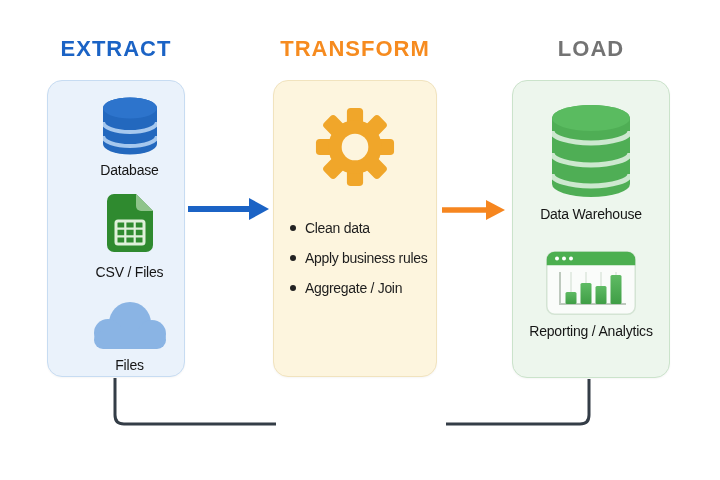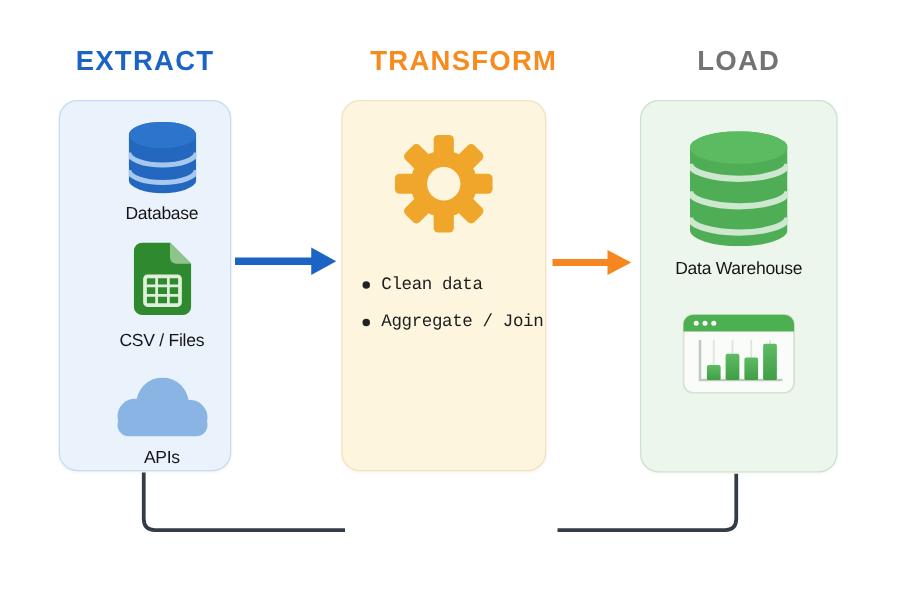--- a/index.html
+++ b/index.html
@@ -5,21 +5,21 @@
   html,body{margin:0;padding:0;background:#ffffff;}
   .canvas{
     position:relative;width:687px;height:480px;background:#ffffff;overflow:hidden;
     font-family:"Liberation Sans","DejaVu Sans",sans-serif;
   }
   .col-title{
     position:absolute;top:36px;height:26px;line-height:26px;
     font-size:22px;font-weight:700;letter-spacing:1px;text-align:center;
   }
   .title-extract{left:47px;width:138px;color:#1B63C5;}
-  .title-transform{left:273px;width:164px;color:#F68B1F;margin-left:16px;}
+  .title-transform{left:273px;width:164px;color:#F68B1F;}
   .title-load{left:512px;width:158px;color:#737373;}
 
   .card{
     position:absolute;top:80px;box-sizing:border-box;border-radius:15px;
     display:flex;flex-direction:column;align-items:center;
     box-shadow:0 1px 2px rgba(0,0,0,0.04);
   }
   .card-extract{left:47px;width:138px;height:297px;background:#EAF2FB;border:1.5px solid #C7DCF2;padding-left:27px;}
   .card-transform{left:273px;width:164px;height:297px;background:#FDF5DE;border:1.5px solid #F1E3BE;}
   .card-load{left:512px;width:158px;height:298px;background:#EDF6ED;border:1.5px solid #CBE3CB;}
@@ -30,21 +30,21 @@
   }
   .ex-db{margin-top:16px;}
   .ex-db-label{margin-top:8px;}
   .ex-csv{margin-top:16px;}
   .ex-csv-label{margin-top:13px;}
   .ex-cloud{margin-top:22px;}
   .ex-cloud-label{margin-top:8px;}
 
   .tr-gear{margin-top:24px;}
   .bullet-list{
-    list-style:none;margin:24px 0 0 0;padding:0 6px 0 16px;align-self:flex-start;font-family:Liberation Mono, monospace;
+    list-style:none;margin:24px 0 0 0;padding:0 6px 0 16px;align-self:flex-start;
   }
   .bullet-list li{
     display:flex;align-items:center;height:30px;
     font-size:14px;letter-spacing:-0.3px;color:#1d1d1d;white-space:nowrap;
   }
   .bullet-list li::before{
     content:"";flex:0 0 auto;width:6px;height:6px;border-radius:50%;
     background:#222;margin-right:9px;
   }
 
@@ -90,21 +90,21 @@
     <div class="icon-label ex-csv-label">CSV / Files</div>
 
     <svg class="ex-cloud" width="78" height="48" viewBox="0 0 78 48">
       <g fill="#8AB4E4">
         <circle cx="39" cy="21" r="21"></circle>
         <circle cx="17" cy="31" r="14"></circle>
         <circle cx="61" cy="32" r="14"></circle>
         <rect x="3" y="29" width="72" height="18" rx="9"></rect>
       </g>
     </svg>
-    <div class="icon-label ex-cloud-label">APIs</div>
+    <div class="icon-label ex-cloud-label">Files</div>
   </div>
 
   <div class="card card-transform">
     <svg class="tr-gear" width="80" height="84" viewBox="0 0 84 84">
       <g transform="translate(42,42)" fill="#F0A62A">
         <g>
           <rect x="-8.5" y="-41" width="17" height="20" rx="4"></rect>
           <rect x="-8.5" y="-41" width="17" height="20" rx="4" transform="rotate(45)"></rect>
           <rect x="-8.5" y="-41" width="17" height="20" rx="4" transform="rotate(90)"></rect>
           <rect x="-8.5" y="-41" width="17" height="20" rx="4" transform="rotate(135)"></rect>
@@ -112,20 +112,21 @@
           <rect x="-8.5" y="-41" width="17" height="20" rx="4" transform="rotate(225)"></rect>
           <rect x="-8.5" y="-41" width="17" height="20" rx="4" transform="rotate(270)"></rect>
           <rect x="-8.5" y="-41" width="17" height="20" rx="4" transform="rotate(315)"></rect>
         </g>
         <circle r="28"></circle>
         <circle r="14" fill="#FDF5DE"></circle>
       </g>
     </svg>
     <ul class="bullet-list">
       <li>Clean data</li>
+      <li>Apply business rules</li>
       <li>Aggregate / Join</li>
     </ul>
   </div>
 
   <div class="card card-load">
     <svg class="ld-db" width="78" height="92" viewBox="0 0 78 92">
       <path d="M0 13 a39 13 0 0 1 78 0 v66 a39 13 0 0 1 -78 0 z" fill="#4FAE55"></path>
       <ellipse cx="39" cy="13" rx="39" ry="13" fill="#5ABB60"></ellipse>
       <path d="M0 26 a39 12 0 0 0 78 0" stroke="#CDE8CF" stroke-width="5" fill="none"></path>
       <path d="M0 48 a39 12 0 0 0 78 0" stroke="#CDE8CF" stroke-width="5" fill="none"></path>
@@ -145,20 +146,21 @@
       <circle cx="11" cy="7.5" r="2" fill="#ffffff"></circle>
       <circle cx="18" cy="7.5" r="2" fill="#ffffff"></circle>
       <circle cx="25" cy="7.5" r="2" fill="#ffffff"></circle>
       <path d="M25 21 V53 M40 21 V53 M55 21 V53 M70 21 V53" stroke="#DDE6DD" stroke-width="1.5" fill="none"></path>
       <path d="M14 21 V53 H80" stroke="#BEC9BE" stroke-width="2" fill="none"></path>
       <rect x="19.5" y="41" width="11" height="12" rx="1.5" fill="url(#barGrad)"></rect>
       <rect x="34.5" y="32" width="11" height="21" rx="1.5" fill="url(#barGrad)"></rect>
       <rect x="49.5" y="35" width="11" height="18" rx="1.5" fill="url(#barGrad)"></rect>
       <rect x="64.5" y="24" width="11" height="29" rx="1.5" fill="url(#barGrad)"></rect>
     </svg>
+    <div class="icon-label ld-chart-label">Reporting / Analytics</div>
   </div>
 
   <svg class="arrow arrow-blue" width="84" height="26" viewBox="0 0 84 26">
     <line x1="2" y1="13" x2="64" y2="13" stroke="#1B63C5" stroke-width="6"></line>
     <path d="M63 2 L83 13 L63 24 z" fill="#1B63C5"></path>
   </svg>
   <svg class="arrow arrow-orange" width="66" height="24" viewBox="0 0 66 24">
     <line x1="2" y1="12" x2="47" y2="12" stroke="#F6861F" stroke-width="5.5"></line>
     <path d="M46 2 L65 12 L46 22 z" fill="#F6861F"></path>
   </svg>

